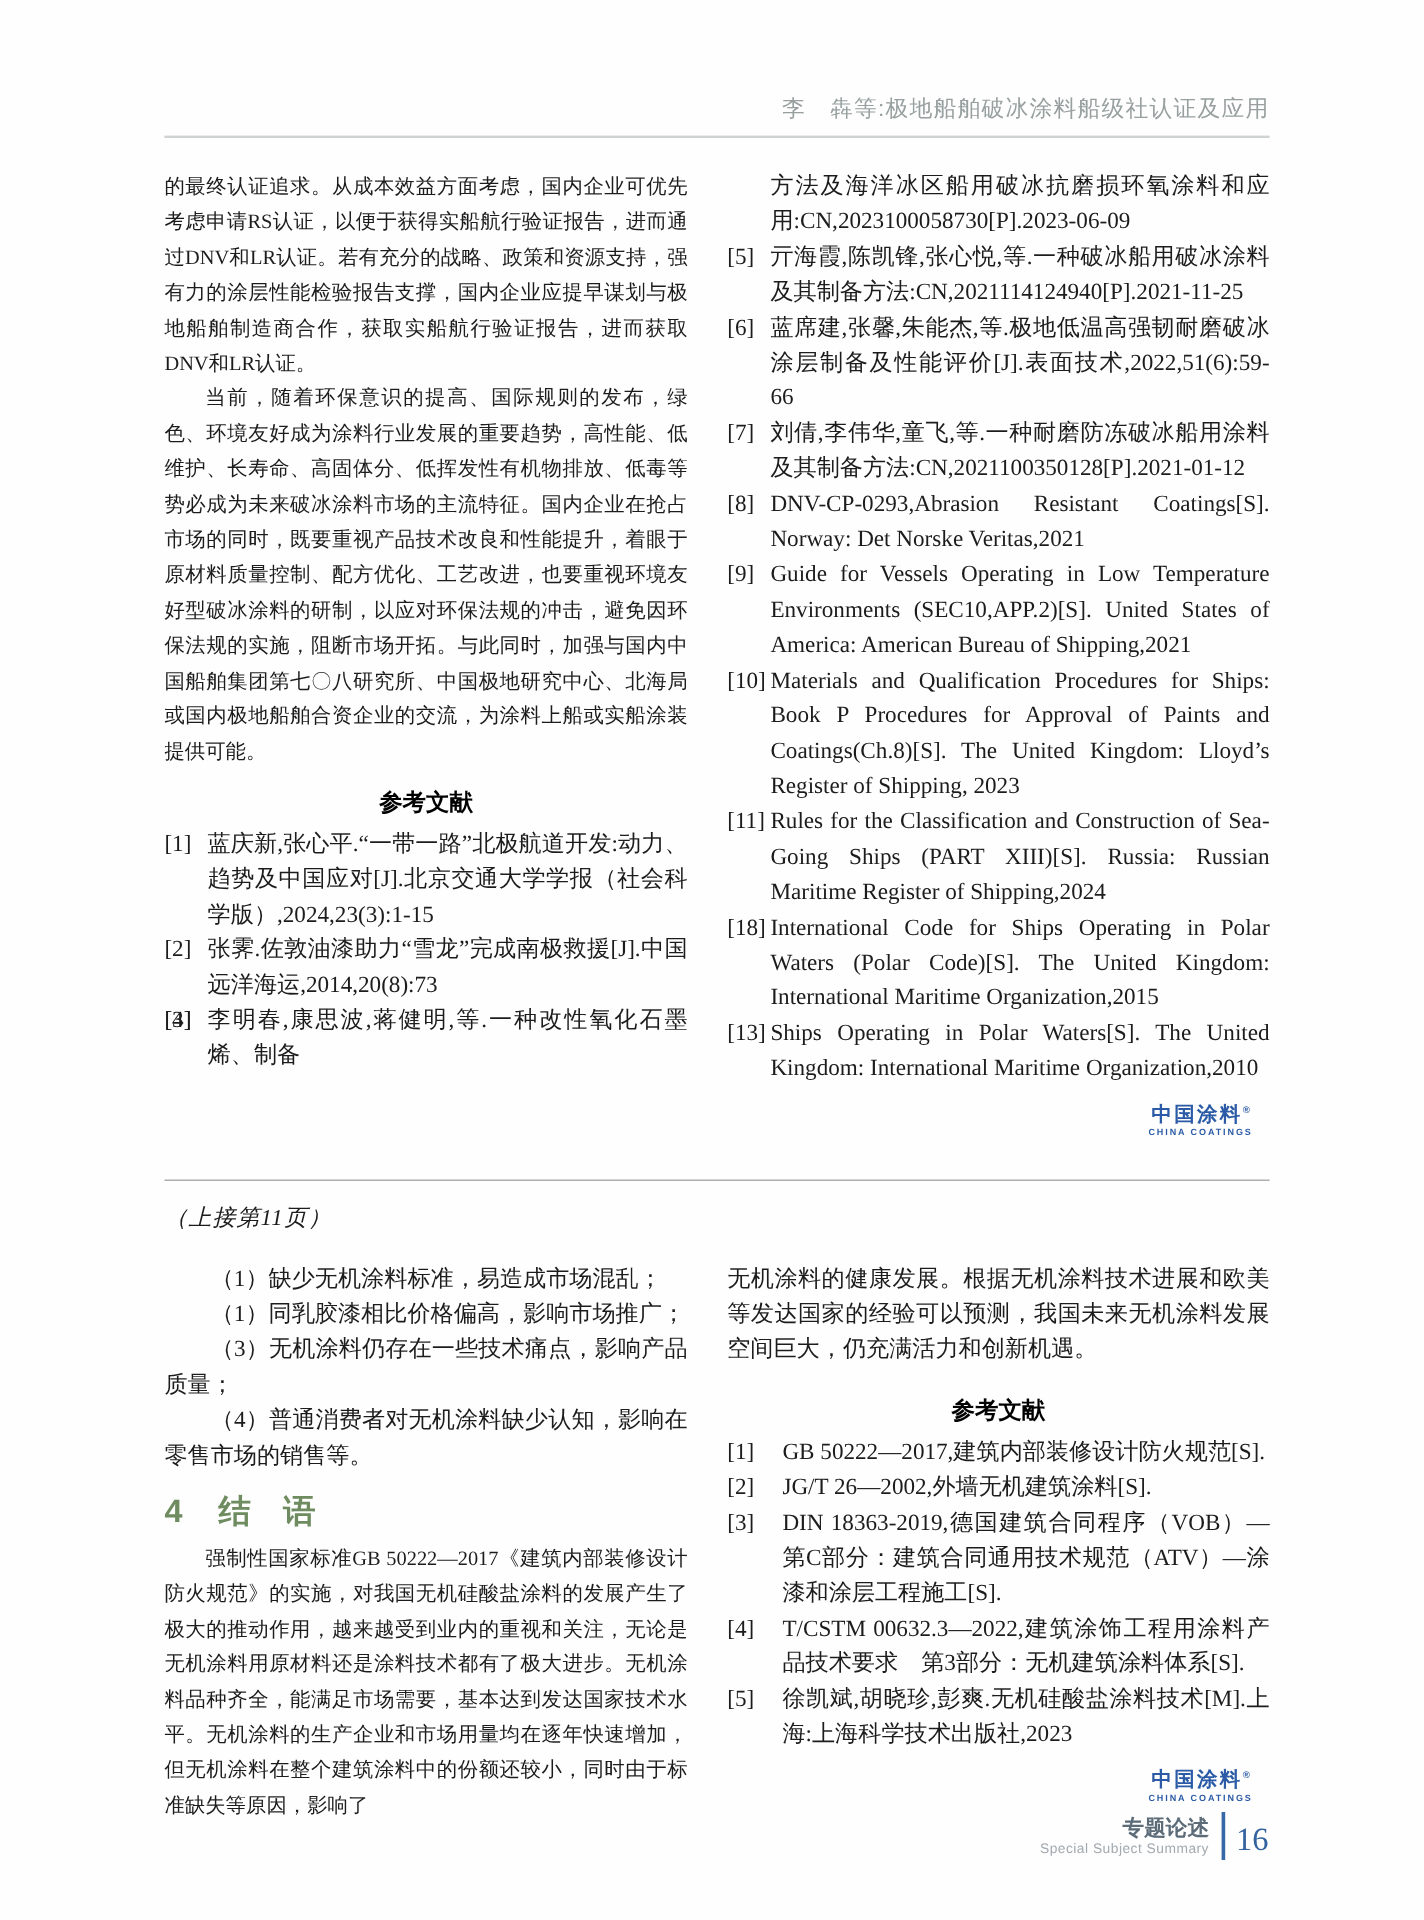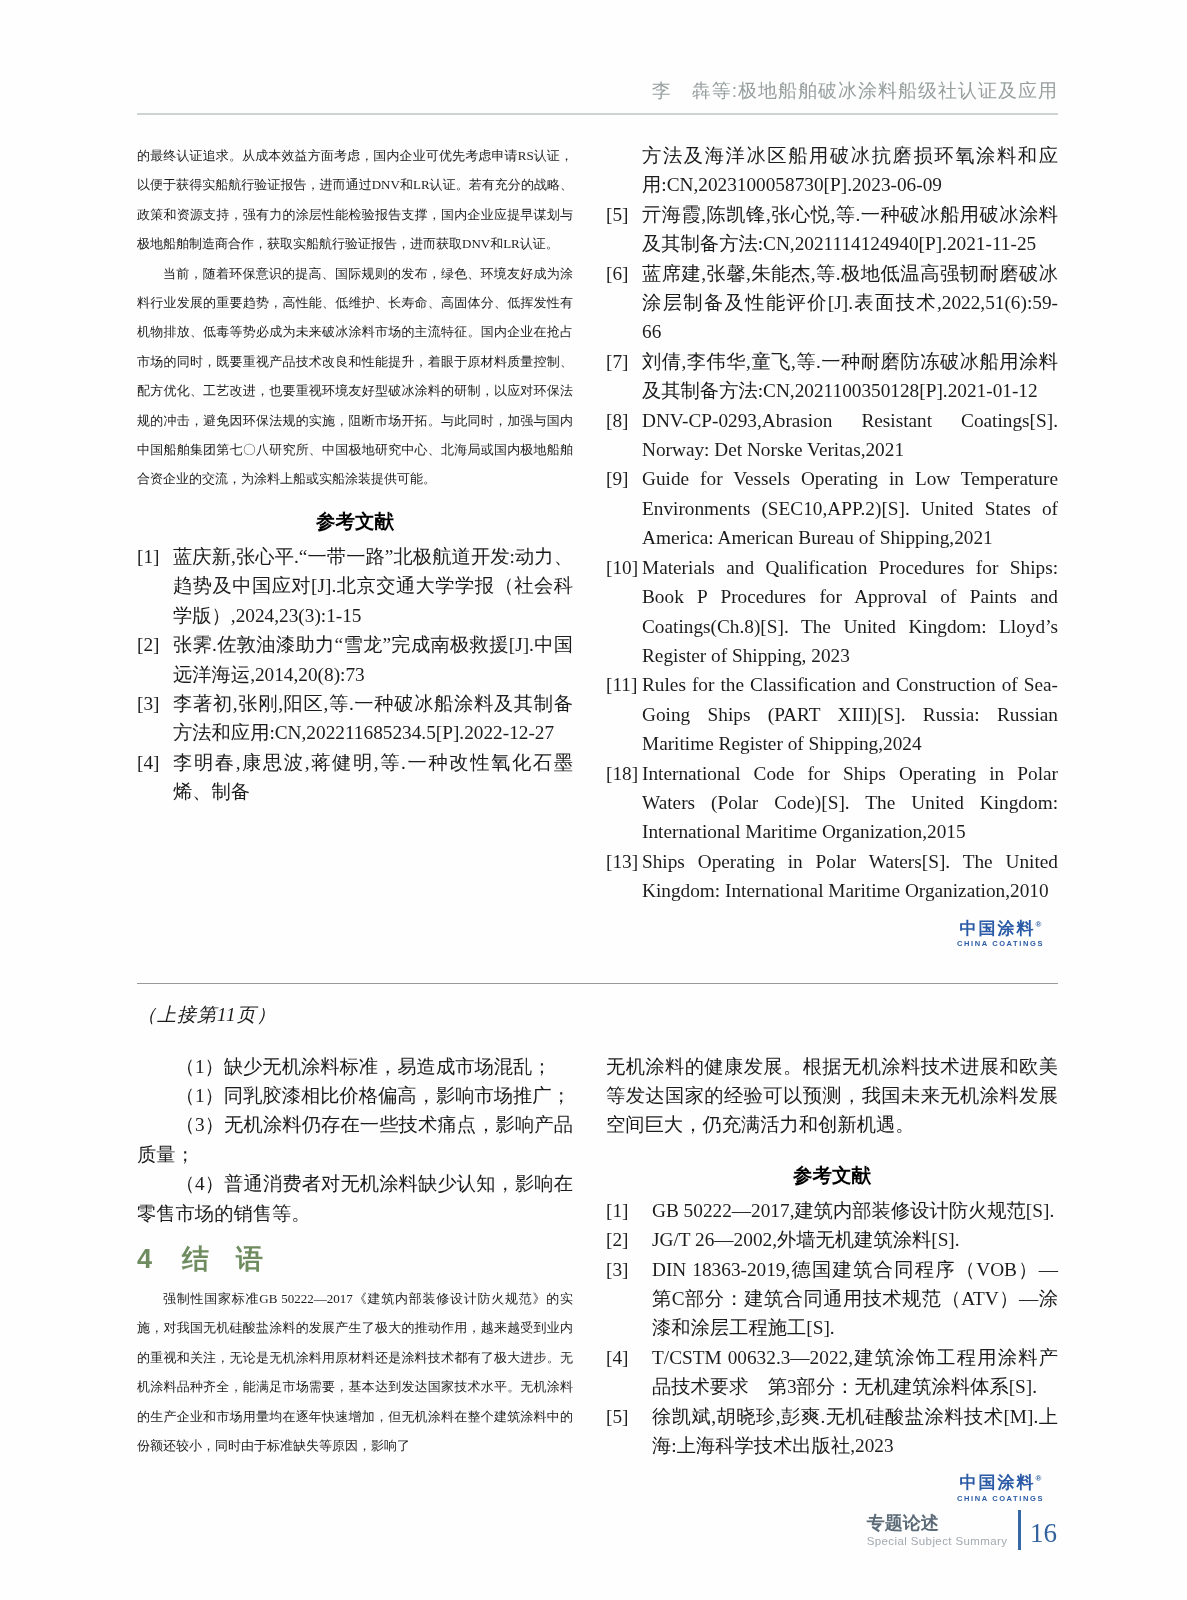--- a/index.html
+++ b/index.html
@@ -25,21 +25,21 @@
   .head-rule{
     margin:9px 0 0 0;border:none;
     border-top:2px solid #d0d3d3;
   }
   
   .cols{display:flex;justify-content:space-between;align-items:flex-start;}
   .col-l{width:436px;}
   .col-r{width:452px;}
   .body-para{
     margin:0;
-    font-size:13px;
+    font-size:17px;
     line-height:29.4px;
     text-align:justify;
     text-indent:2em;
   }
   .no-indent{text-indent:0;}
   .refs-heading{
     margin:14px 0 7px 0;
     text-align:center;
     font-family:"Liberation Sans","DejaVu Sans",sans-serif;
     font-weight:bold;
@@ -98,21 +98,21 @@
   }
   .sec-no{margin-right:30px;}
   .a2-right-para{margin:0;font-size:19.3px;line-height:29.4px;text-align:justify;}
   .a2 .refs-heading{margin-top:22px;}
   
   .footer{
     position:absolute;
     right:130px;bottom:50px;
     display:flex;align-items:center;
   }
-  .footer-labels{text-align:left;}
+  .footer-labels{text-align:right;}
   .footer-cn{
     font-family:"Liberation Sans","DejaVu Sans",sans-serif;
     font-size:18px;font-weight:bold;color:#5c6b78;line-height:20px;
   }
   .footer-en{
     font-family:"Liberation Sans","DejaVu Sans",sans-serif;
     font-size:11.5px;color:#a2a9af;letter-spacing:0.4px;margin-top:2px;
   }
   .footer-bar{
     width:3.5px;height:40px;background:#3668a8;margin:0 9px 0 10px;
@@ -139,21 +139,20 @@
         <div class="ref">
           <span class="ref-num">[1]</span>
           <span>蓝庆新,张心平.“一带一路”北极航道开发:动力、趋势及中国应对[J].北京交通大学学报（社会科学版）,2024,23(3):1-15</span>
         </div>
         <div class="ref">
           <span class="ref-num">[2]</span>
           <span>张霁.佐敦油漆助力“雪龙”完成南极救援[J].中国远洋海运,2014,20(8):73</span>
         </div>
         <div class="ref">
           <span class="ref-num">[3]</span>
-          <span>李著初,张刚,阳区,等.一种破冰船涂料及其制备方法和应用:CN,202211685234.5[P].2022-12-27</span>
         </div>
         <div class="ref">
           <span class="ref-num">[4]</span>
           <span>李明春,康思波,蒋健明,等.一种改性氧化石墨烯、制备</span>
         </div>
       </div>
 
       <div class="col-r">
         <p class="ref-cont">方法及海洋冰区船用破冰抗磨损环氧涂料和应用:CN,2023100058730[P].2023-06-09</p>
         <div class="ref">

